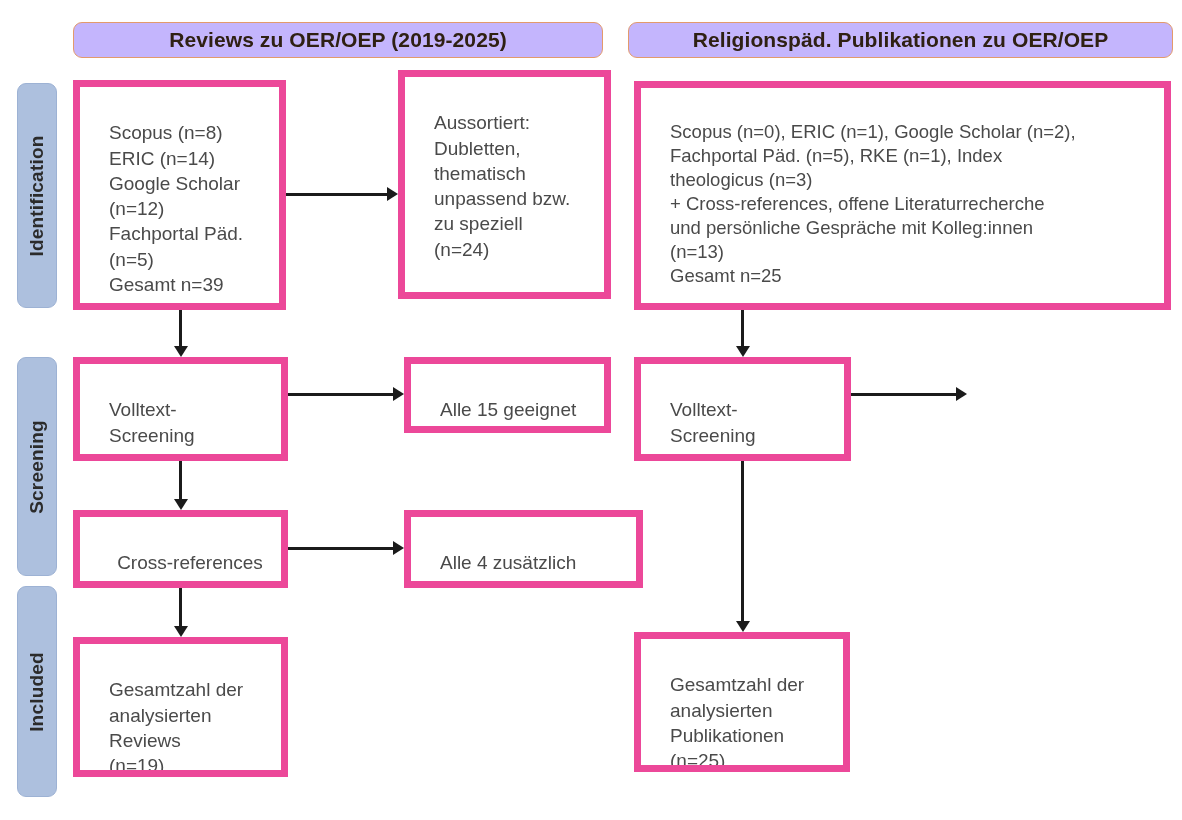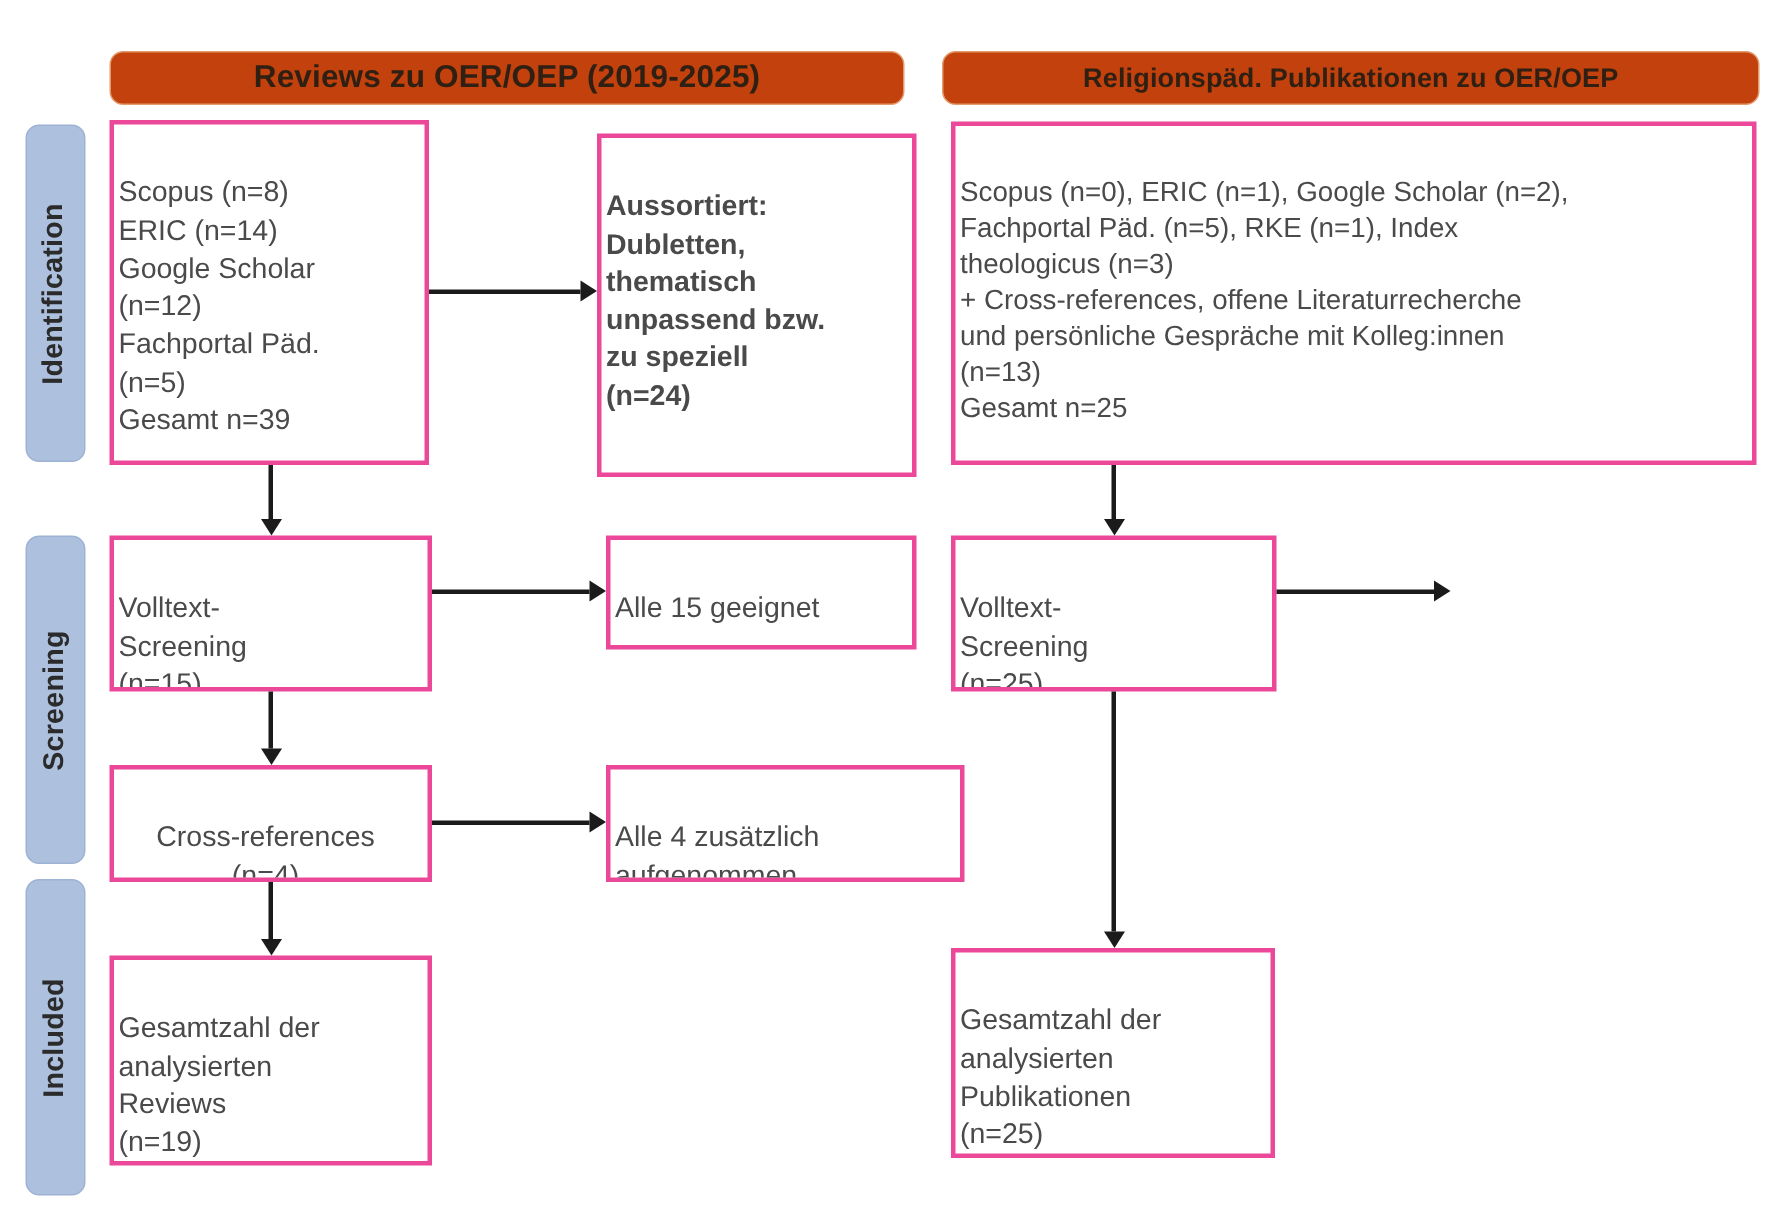--- a/index.html
+++ b/index.html
@@ -15,31 +15,30 @@
     position: relative;
     width: 1182px;
     height: 820px;
     background: #ffffff;
     overflow: hidden;
   }
 
   
   .col-header {
     position: absolute;
-    background: #c2410c;
+    background: #c4b5fd;
     border: 1px solid #e39a6c;
     border-radius: 9px;
     color: #2f2013;
     font-weight: bold;
     display: flex;
     align-items: center;
     justify-content: center;
     text-align: center;
     letter-spacing: .1px;
-    margin-top: 12px;
   }
 
   
   .stage-pill {
     position: absolute;
     background: #adc0de;
     border: 1px solid #9db2d4;
     border-radius: 9px;
     display: flex;
     align-items: center;
@@ -51,23 +50,23 @@
     font-weight: bold;
     color: #2b2b2b;
     font-size: 19px;
     letter-spacing: .2px;
   }
 
   
   .flow-box {
     position: absolute;
     background: #ffffff;
-    border: 3px solid #ec4899;
+    border: 7px solid #ec4899;
     box-sizing: border-box;
-    padding: 8px 10px 6px 3px;
+    padding: 8px 10px 6px 29px;
     color: #4a4a4a;
     font-size: 19px;
     line-height: 1.33;
     overflow: hidden;
     white-space: pre-line;
   }
   .flow-box.dense {
     font-size: 18.5px;
     line-height: 1.3;
   }
@@ -97,21 +96,21 @@
 </style>
 </head>
 <body>
 
 <div id="canvas">
 
   <div class="col-header" style="left:73px; top:22px; width:528px; height:34px; font-size:21px;">
     <span>Reviews zu OER/OEP (2019-2025)</span>
   </div>
 
-  <div class="col-header" style="left:628px; top:22px; width:543px; height:34px; font-size:18px;">
+  <div class="col-header" style="left:628px; top:22px; width:543px; height:34px; font-size:21px;">
     <span>Religionspäd. Publikationen zu OER/OEP</span>
   </div>
 
   <div class="stage-pill" style="left:17px; top:83px; width:38px; height:223px;">
     <span class="stage-label">Identification</span>
   </div>
 
   <div class="stage-pill" style="left:17px; top:357px; width:38px; height:217px;">
     <span class="stage-label">Screening</span>
   </div>
@@ -123,21 +122,21 @@
   <div class="flow-box" style="left:73px; top:80px; width:213px; height:230px;">
     <span>Scopus (n=8)
 ERIC (n=14)
 Google Scholar
 (n=12)
 Fachportal Päd.
 (n=5)
 Gesamt n=39</span>
   </div>
 
-  <div class="flow-box" style="left:398px; top:89px; width:213px; height:229px;font-weight:bold;">
+  <div class="flow-box" style="left:398px; top:70px; width:213px; height:229px;">
     <span>Aussortiert:
 Dubletten,
 thematisch
 unpassend bzw.
 zu speziell
 (n=24)</span>
   </div>
 
   <div class="flow-box" style="left:73px; top:357px; width:215px; height:104px;">
     <span>Volltext-

